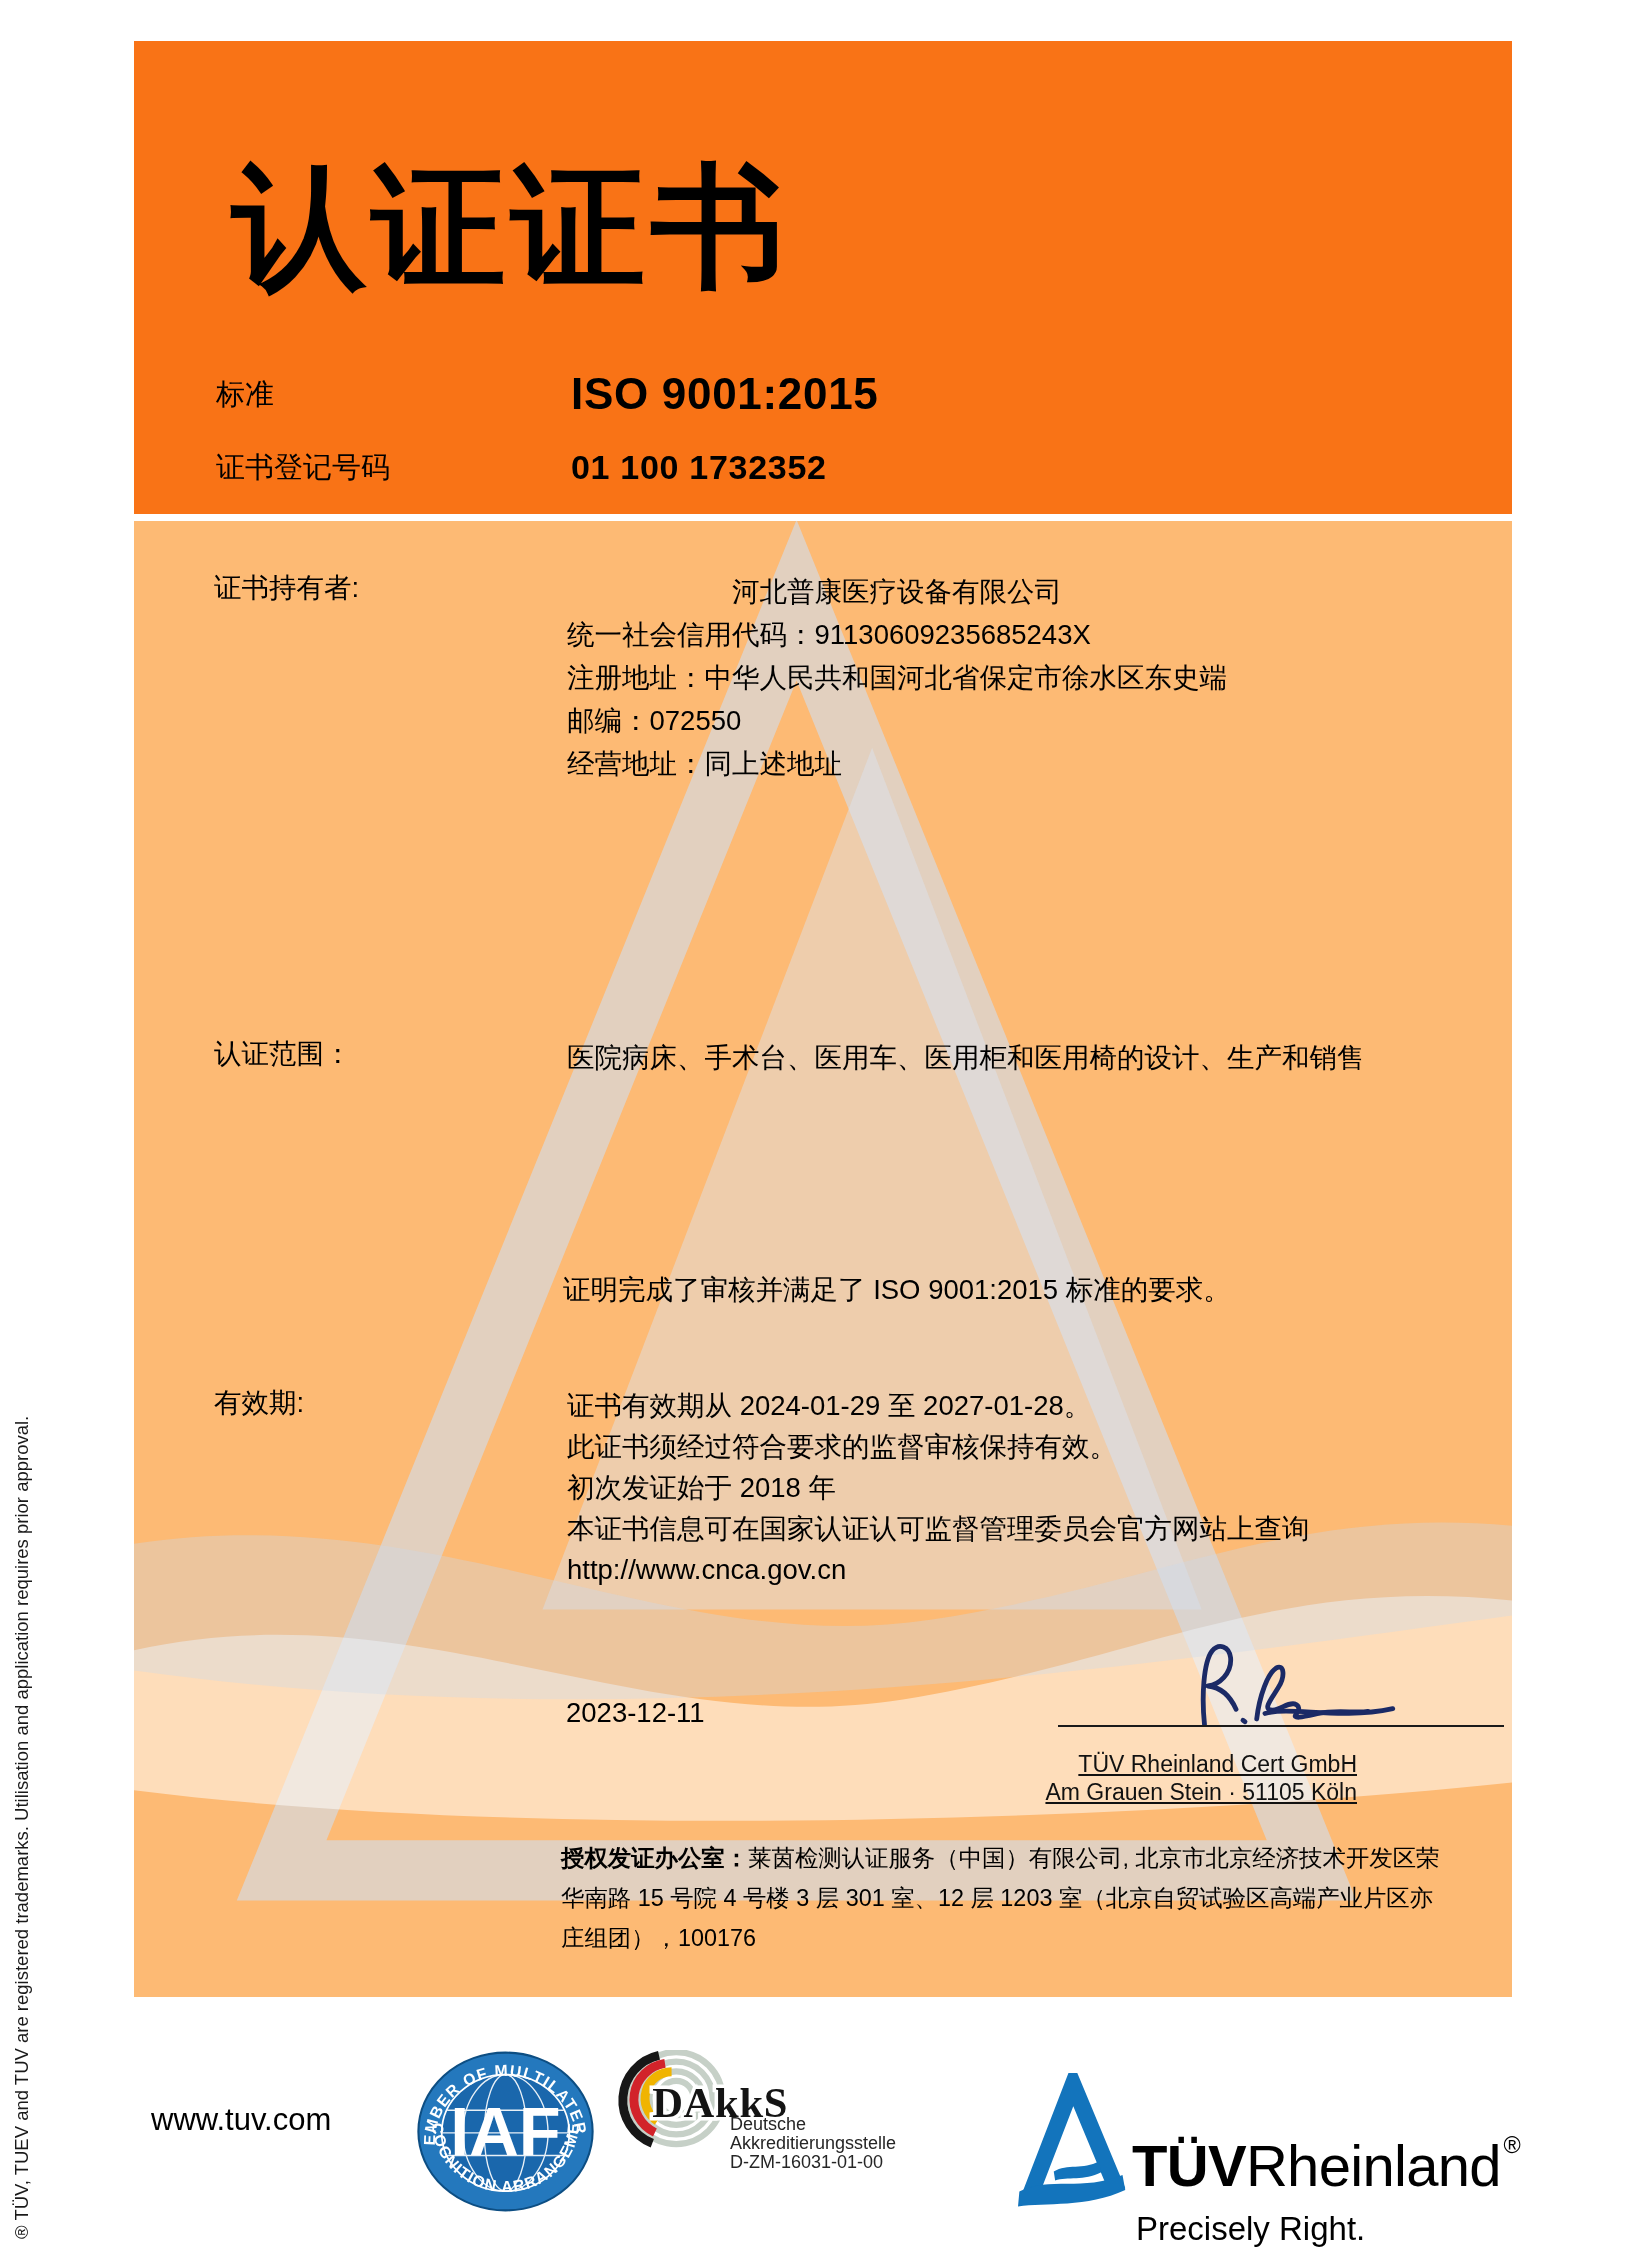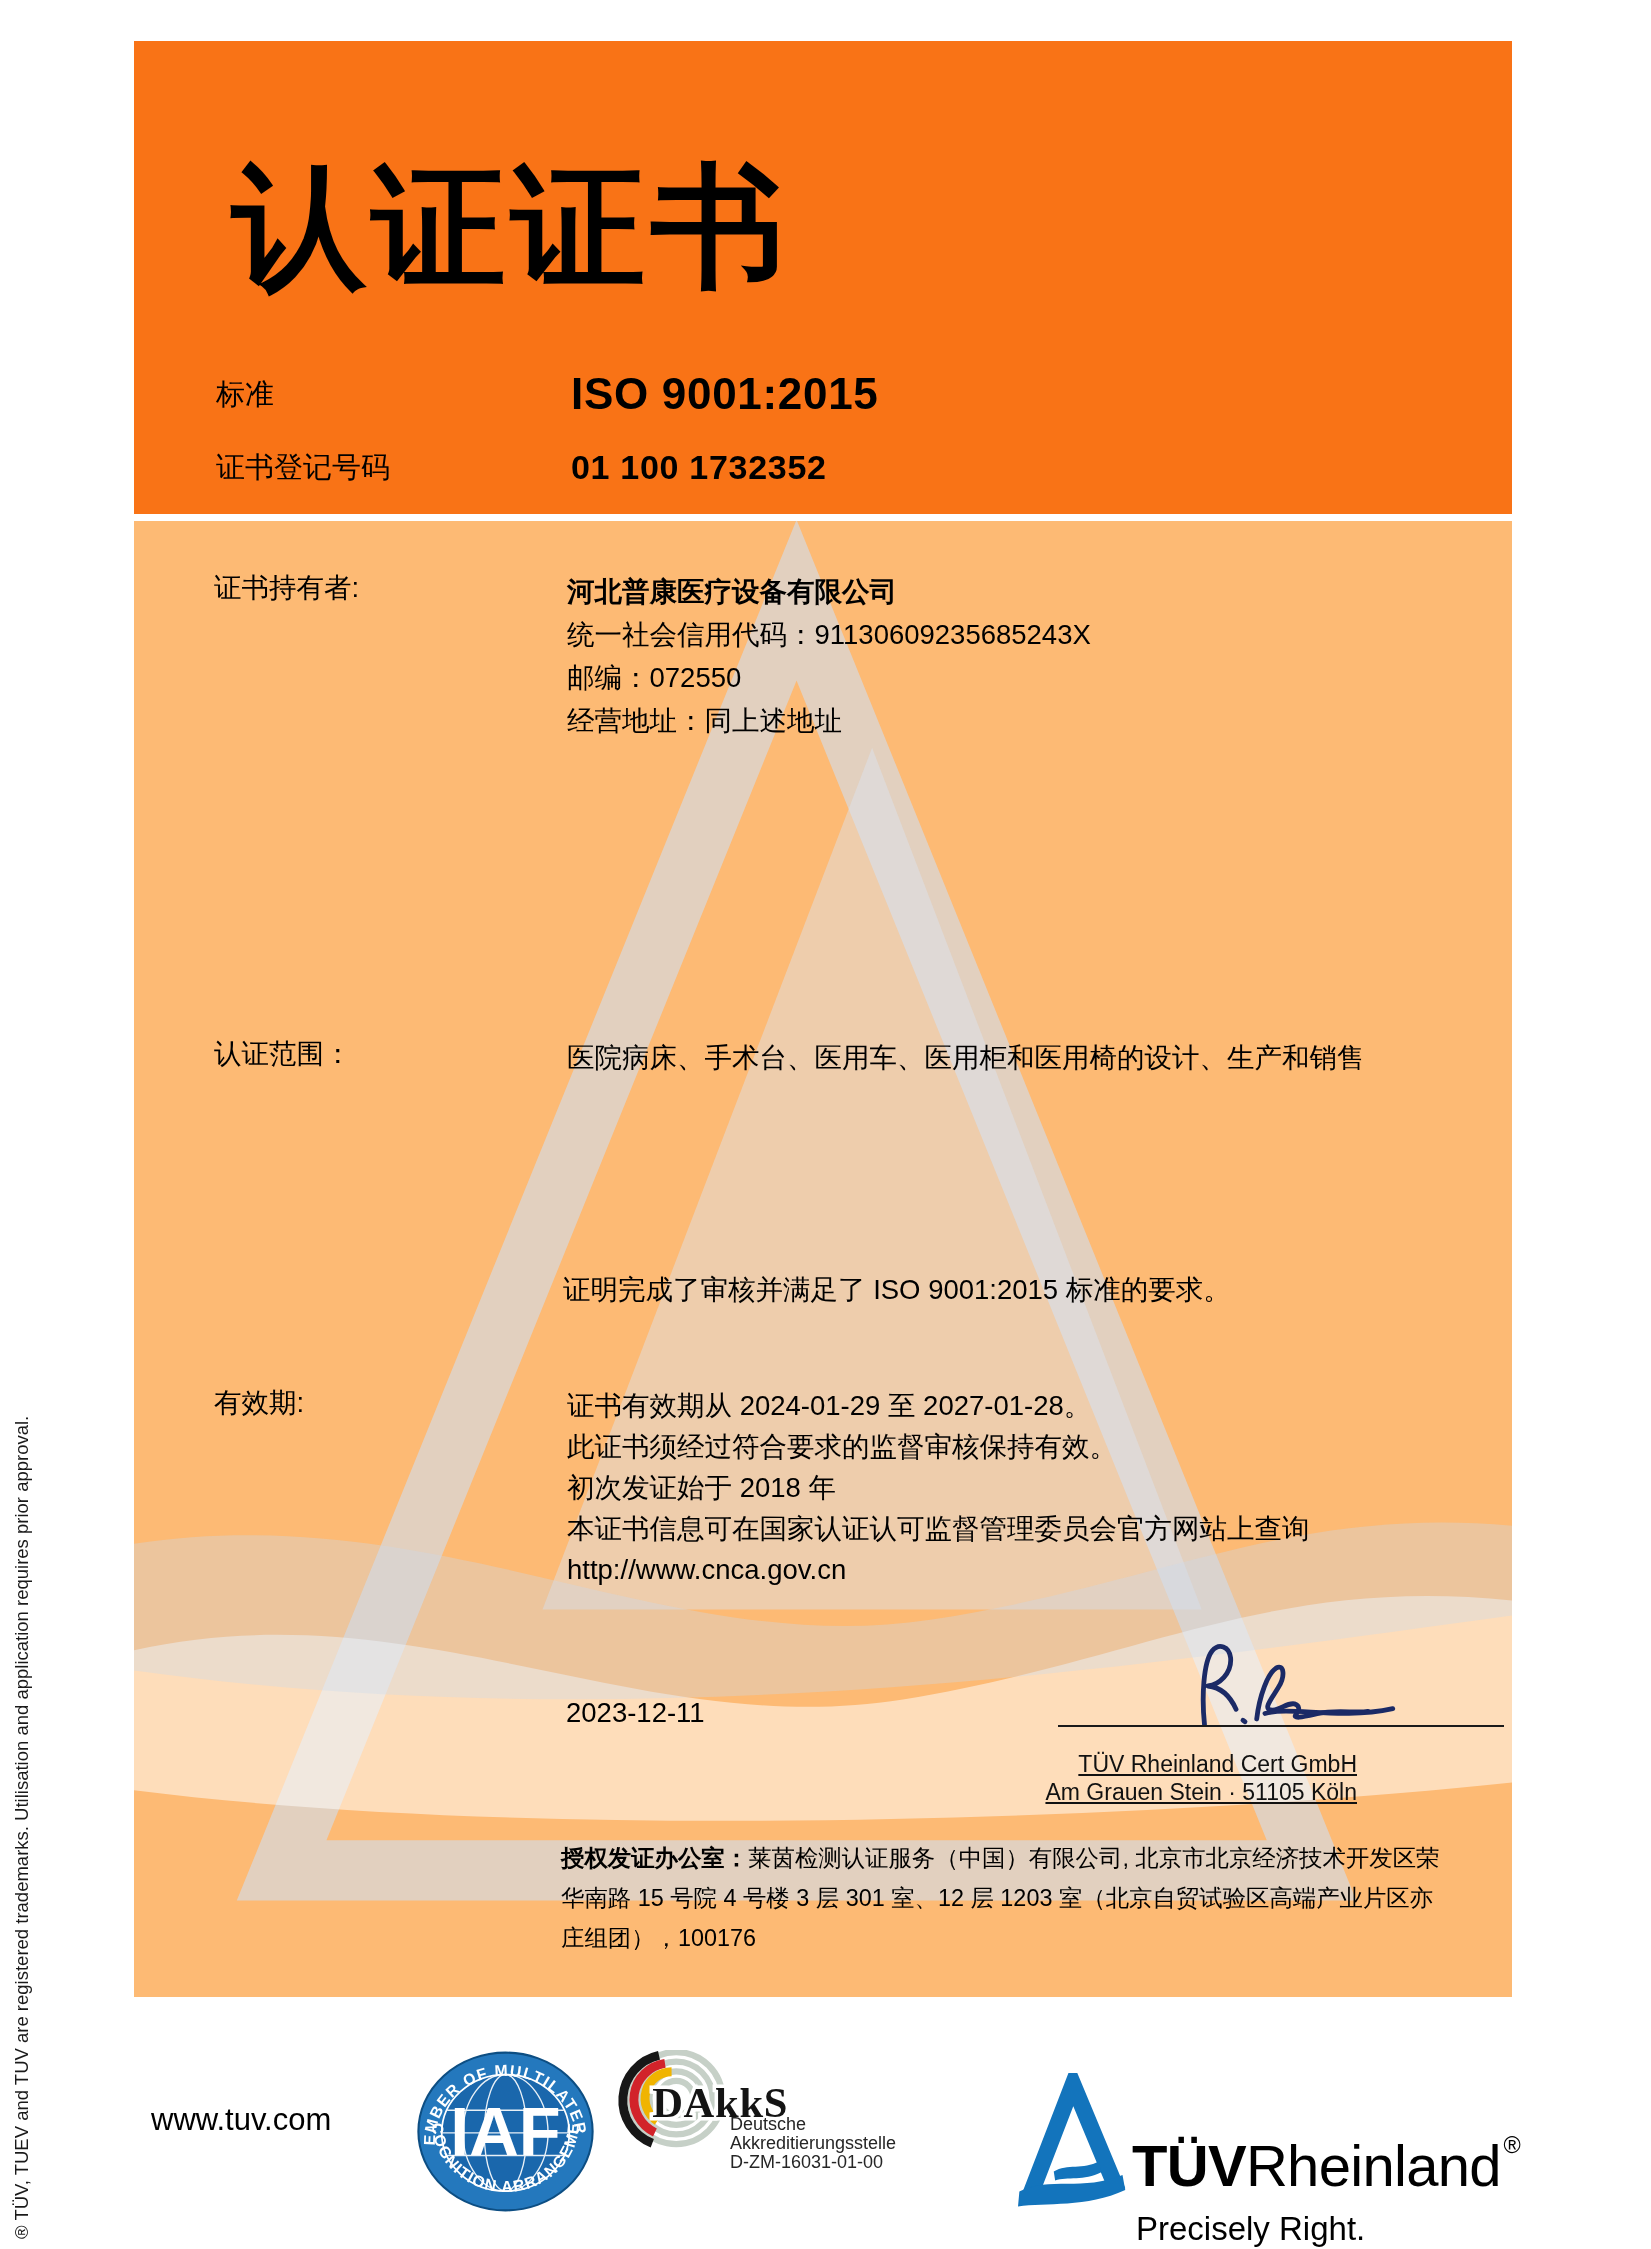--- a/index.html
+++ b/index.html
@@ -36,21 +36,21 @@
   
   .main-block {
     position:absolute; left:134px; top:521px; width:1378px; height:1476px;
     background:#fdba74; overflow:hidden;
   }
   .watermark { position:absolute; left:0; top:0; }
   .m-label { position:absolute; font-size:27.5px; }
   .m-text  { position:absolute; font-size:27.5px; line-height:43px; }
   .holder-label { left:80px; top:49px; }
   .holder-value { left:433px; top:49px; }
-  .holder-name { font-weight:700; }
+  .holder-name { font-weight:400;text-align:center; }
   .scope-label { left:80px; top:515px; }
   .scope-text  { left:433px; top:515px; width:920px; }
   .statement   { left:429px; top:747px; }
   .validity-label { left:80px; top:864px; }
   .validity-lines { left:433px; top:864px; font-size:27.5px; line-height:41px; }
   .issue-date { left:432px; top:1170px; font-size:27.5px; }
   .sig-svg { position:absolute; left:1054px; top:1121px; }
   .sig-line { position:absolute; left:924px; top:1204px; width:446px; height:2.1px; background:#1a1a1a; }
   .signer { position:absolute; right:155px; top:1229px; text-align:right; font-size:23px; line-height:28px; color:#111;text-decoration:underline; }
   .office { position:absolute; left:427px; top:1317px; width:893px; font-size:23.4px; line-height:40px; color:#000; }
@@ -84,20 +84,21 @@
     <polygon points="965,115 215,1965 1715,1965" fill="none" stroke="#d2ddee" stroke-width="88" opacity="0.62"></polygon>
     <polygon points="1075,330 595,1585 1555,1585" fill="#dce5f2" opacity="0.45"></polygon>
     <path d="M -60 1660 C 380 1530, 720 1780, 1120 1716 C 1480 1658, 1680 1520, 2070 1580 L 2070 1830 C 1560 1890, 560 1930, -60 1840 Z" fill="#ffffff" opacity="0.5"></path>
     <path d="M -60 1500 C 420 1400, 760 1660, 1160 1600 C 1520 1545, 1700 1420, 2070 1470 L 2070 1585 C 1480 1665, 720 1785, -60 1665 Z" fill="#ccd9ea" opacity="0.35"></path>
   </svg>
 
   <div class="m-label holder-label">证书持有者:</div>
   <div class="m-text holder-value">
     <div class="holder-name">河北普康医疗设备有限公司</div>
     <div>统一社会信用代码：91130609235685243X</div>
+    <div>注册地址：中华人民共和国河北省保定市徐水区东史端</div>
     <div>邮编：072550</div>
     <div>经营地址：同上述地址</div>
   </div>
 
   <div class="m-label scope-label">认证范围：</div>
   <div class="m-text scope-text">医院病床、手术台、医用车、医用柜和医用椅的设计、生产和销售</div>
 
   <div class="m-text statement">证明完成了审核并满足了 ISO 9001:2015 标准的要求。</div>
 
   <div class="m-label validity-label">有效期:</div>

